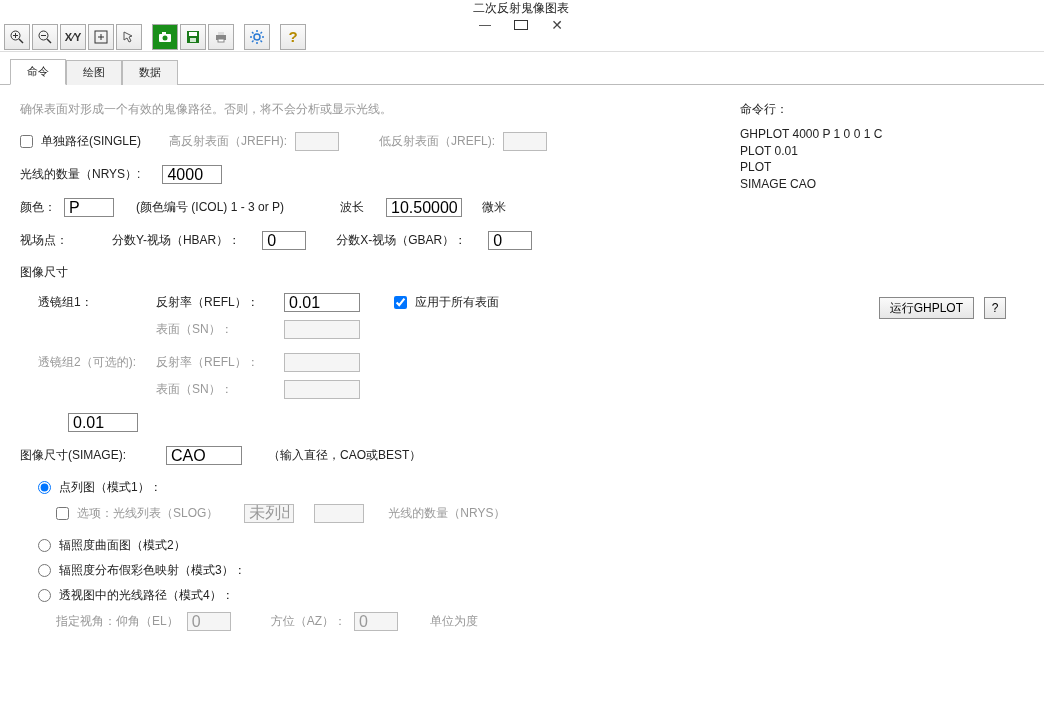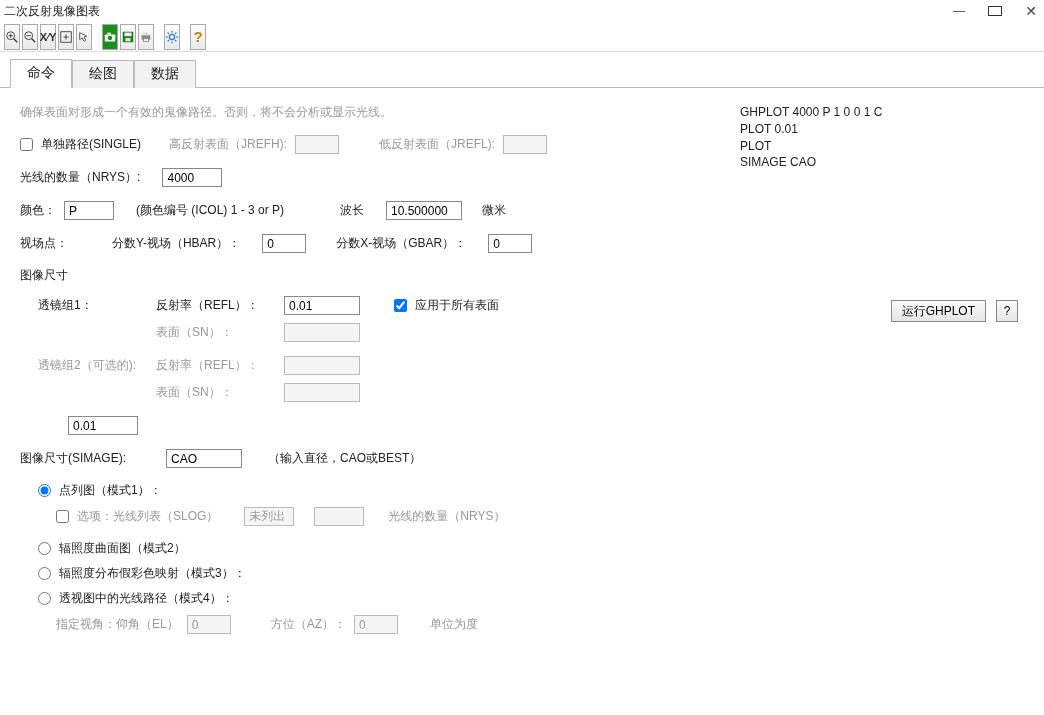--- a/index.html
+++ b/index.html
@@ -8,32 +8,33 @@
     font-family: "Microsoft YaHei", "SimSun", Arial, sans-serif;
     font-size: 12px;
     color: #222;
     background: #fff;
     width: 1044px;
   }
   .titlebar {
     display: flex; align-items: center; justify-content: space-between;
     height: 22px; padding: 0 6px 0 4px;
     font-size: 12px;
+    flex-direction: column;
   }
   .titlebar .wincontrols { display: flex; gap: 22px; align-items: center; color: #444; }
   .titlebar .wincontrols span { display:inline-block; width:14px; text-align:center; }
   .wincontrols .close { font-size:14px; }
   .wincontrols .max { width:10px; height:10px; border:1px solid #333; display:inline-block;}
   .toolbar {
     display: flex; align-items: center;
     height: 30px; padding: 2px 4px; gap: 2px;
     border-bottom: 1px solid #ddd;
   }
   .tbtn {
-    width: 16px; height: 26px;
+    width: 26px; height: 26px;
     border: 1px solid #aaa; background: linear-gradient(#fbfbfb,#e9e9e9);
     display: flex; align-items: center; justify-content: center;
     font-size: 13px; color: #333;
     cursor: default;
   }
   .tbtn.green { background:#1a8f1a; color:#fff; }
   .tbtn svg { width:16px; height:16px; }
   .tspacer { width: 6px; }
   .tabs {
     display: flex; align-items: flex-end;
@@ -42,50 +43,50 @@
     gap: 0;
   }
   .tab {
     padding: 4px 16px 5px;
     border: 1px solid #bbb;
     border-bottom: none;
     background: #f2f2f2;
     position: relative;
     top: 1px;
     cursor: default;
-    font-size: 14px;
+    font-size: 11px;
   }
   .tab.active {
     background: #fff;
     border-bottom: 1px solid #fff;
   }
   .pane {
     display: flex;
     padding: 16px 20px;
   }
   .leftcol { width: 670px; }
   .rightcol { flex: 1; padding-left: 50px; position: relative; }
   .row { display:flex; align-items:center; margin-bottom: 14px; gap: 8px; flex-wrap: nowrap;}
   .row.tight { margin-bottom: 8px; }
   label.cb { display:flex; align-items:center; gap:4px; }
   input[type=text] {
     height: 19px; border:1px solid #888; padding: 1px 4px;
-    font-size: 12px; background:#fff;
+    font-size: 16px; background:#fff;
   }
   input[type=text]:disabled, input.disabled {
     background:#f5f5f5; color:#999; border-color:#bbb;
   }
   .gray { color:#999; }
   .lbl { white-space: nowrap; }
   .indent1 { padding-left: 18px; }
   .indent2 { padding-left: 36px; }
   .section-title { margin: 10px 0 12px 0; }
   .cmdblock { font-family: Arial, sans-serif; line-height: 1.4; }
   .cmdblock .hdr { margin-bottom: 8px; }
-  .runrow { position:absolute; right: 6px; top: 196px; display:flex; gap:10px;}
+  .runrow { position:absolute; right: 18px; top: 196px; display:flex; gap:10px;}
   button.std {
     height: 22px; padding: 0 10px;
     border:1px solid #888; background: linear-gradient(#fafafa,#e6e6e6);
     font-size: 12px;
     cursor: default;
   }
   button.square { width:22px; padding:0; text-align:center;}
   input[type=checkbox], input[type=radio] { margin:0 4px 0 0; vertical-align:middle;}.w44{width:44px}.w50{width:50px}.w60{width:60px}.w70{width:70px}.w76{width:76px}
 </style>
 </head>
@@ -314,20 +315,21 @@
       <span class="lbl gray">方位（AZ）：</span>
       <input type="text" class="w44 disabled" disabled="" value="0" style="">
       <span style="width:16px"></span>
       <span class="gray">单位为度</span>
     </div>
 
   </div>
 
   <div class="rightcol">
     <div class="cmdblock">
+      <div class="hdr">命令行：</div>
       <div>GHPLOT 4000 P 1 0 0 1 C</div>
       <div>PLOT 0.01</div>
       <div>PLOT</div>
       <div>SIMAGE CAO</div>
     </div>
 
     <div class="runrow">
       <button class="std">运行GHPLOT</button>
       <button class="std square">?</button>
     </div>

